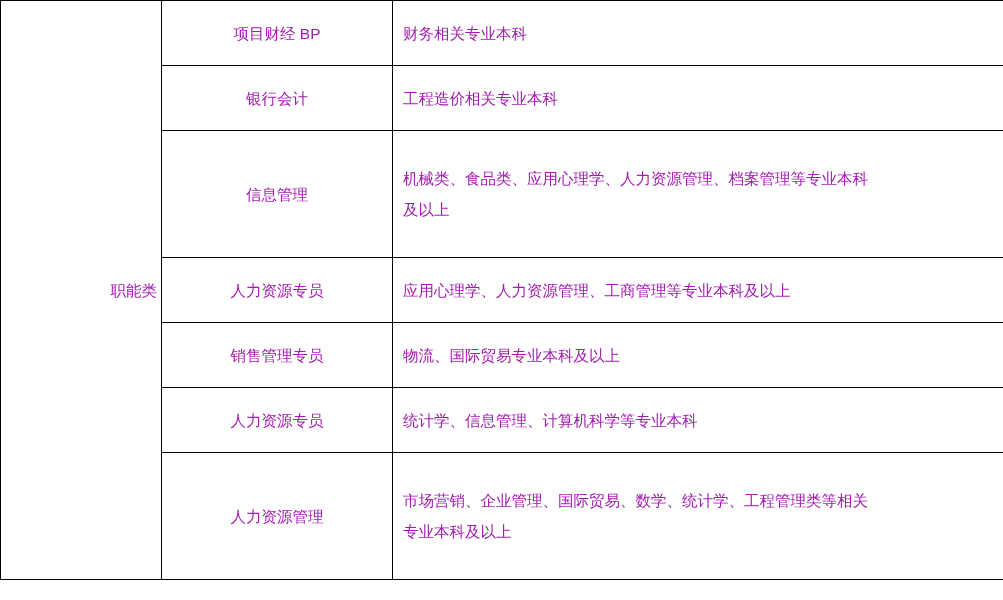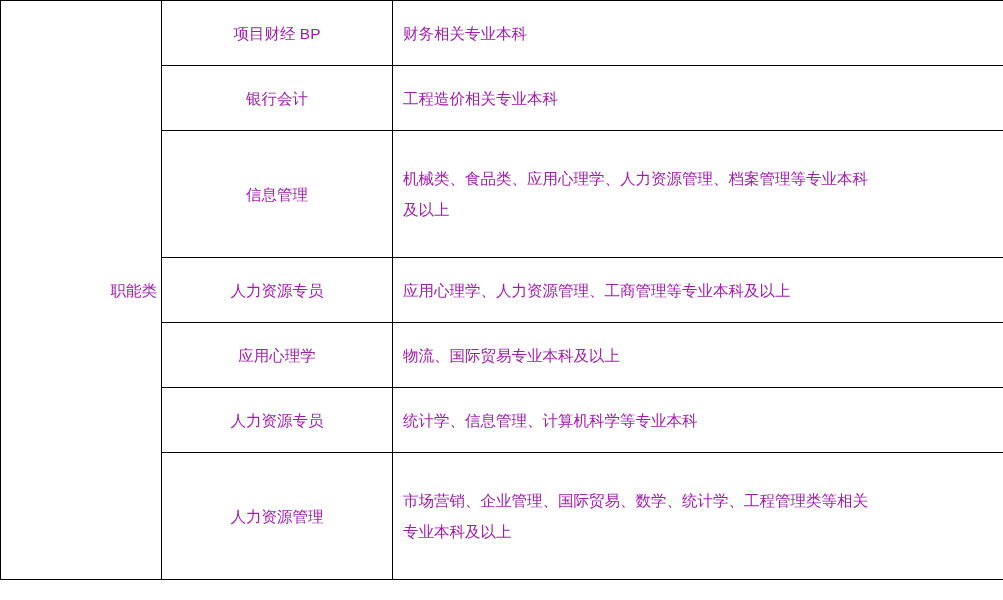--- a/index.html
+++ b/index.html
@@ -86,21 +86,21 @@
           <span class="req-line">及以上</span>
         </td>
       </tr>
       <tr class="r4">
         <td class="role-cell">人力资源专员</td>
         <td class="req-cell">
           <span class="req-line">应用心理学、人力资源管理、工商管理等专业本科及以上</span>
         </td>
       </tr>
       <tr class="r5">
-        <td class="role-cell">应用心理学</td>
+        <td class="role-cell">销售管理专员</td>
         <td class="req-cell">
           <span class="req-line">物流、国际贸易专业本科及以上</span>
         </td>
       </tr>
       <tr class="r6">
         <td class="role-cell">人力资源专员</td>
         <td class="req-cell">
           <span class="req-line">统计学、信息管理、计算机科学等专业本科</span>
         </td>
       </tr>

